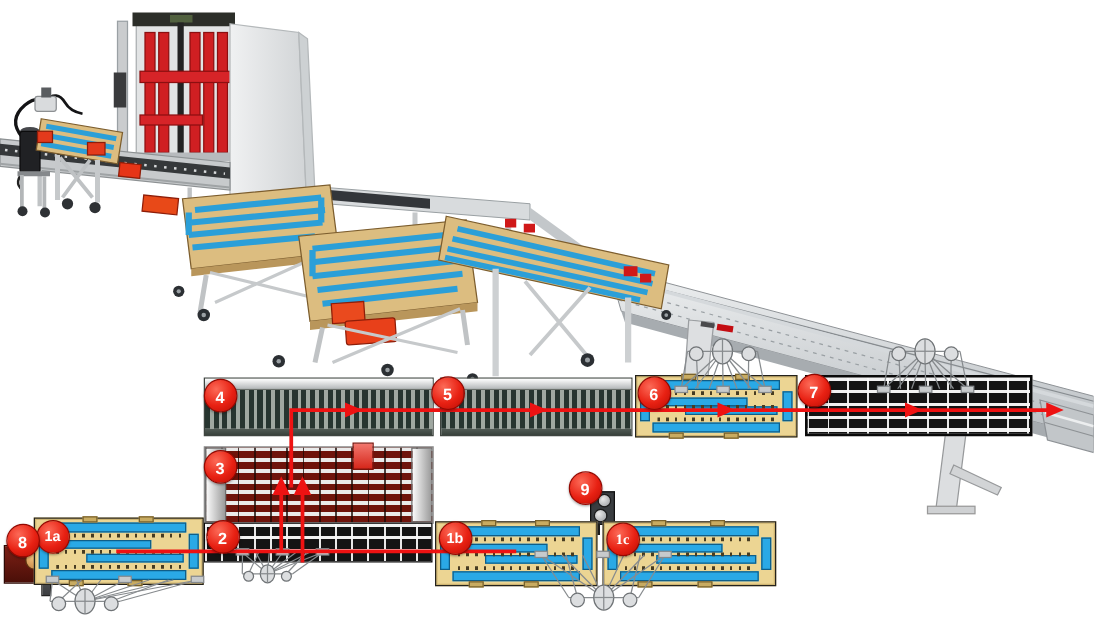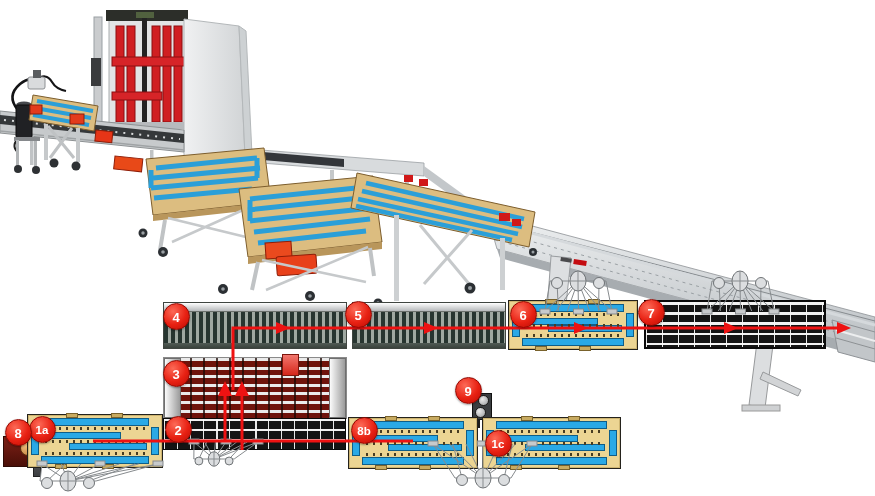--- a/index.html
+++ b/index.html
@@ -464,22 +464,22 @@
     <polygon class="ah" points="235,396 249,396 242,381"></polygon>
     <polygon class="ah" points="276,322 276,334 290,328"></polygon>
     <polygon class="ah" points="424,322 424,334 438,328"></polygon>
     <polygon class="ah" points="574,322 574,334 588,328"></polygon>
     <polygon class="ah" points="724,322 724,334 738,328"></polygon>
     <polygon class="ah" points="837,322 837,334 851,328"></polygon>
   </svg>
 
   <div id="badges">
       <div class="badge sm" style="left: 28.5px; top: 415.5px; color: rgb(255, 255, 255);">1a</div>
-      <div class="badge sm" style="left: 350.5px; top: 416.5px; color: rgb(255, 255, 255);">8b</div>
-      <div class="badge sm" style="left: 484.5px; top: 430px; color: rgb(255, 255, 255);">1c</div>
+      <div class="badge sm" style="left: 350.5px; top: 416.5px; color: rgb(255, 255, 255);">1b</div>
+      <div class="badge sm" style="left: 484.5px; top: 418px; color: rgb(255, 255, 255); font-family: Liberation Serif, serif;">1c</div>
       <div class="badge" style="left: 164.5px; top: 415.5px; color: rgb(255, 255, 255);">2</div>
       <div class="badge" style="left: 162.5px; top: 359.5px; color: rgb(255, 255, 255);">3</div>
       <div class="badge" style="left: 162.5px; top: 302.5px; color: rgb(255, 255, 255);">4</div>
       <div class="badge" style="left: 344.5px; top: 300.5px; color: rgb(255, 255, 255);">5</div>
       <div class="badge" style="left: 509.5px; top: 300.5px; color: rgb(255, 255, 255);">6</div>
       <div class="badge" style="left: 637.5px; top: 298.5px; color: rgb(255, 255, 255);">7</div>
       <div class="badge" style="left: 4.5px; top: 418.5px; color: rgb(255, 255, 255);">8</div>
       <div class="badge" style="left: 454.5px; top: 376.5px; color: rgb(255, 255, 255);">9</div>
     </div>
 </div>

